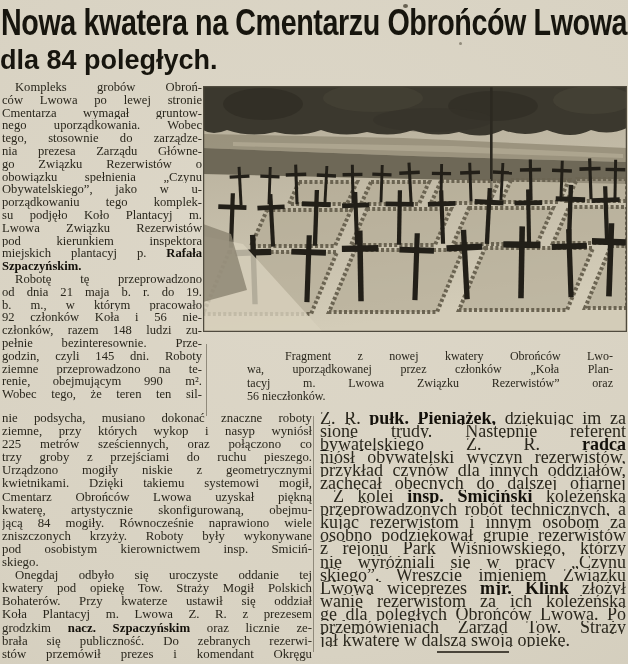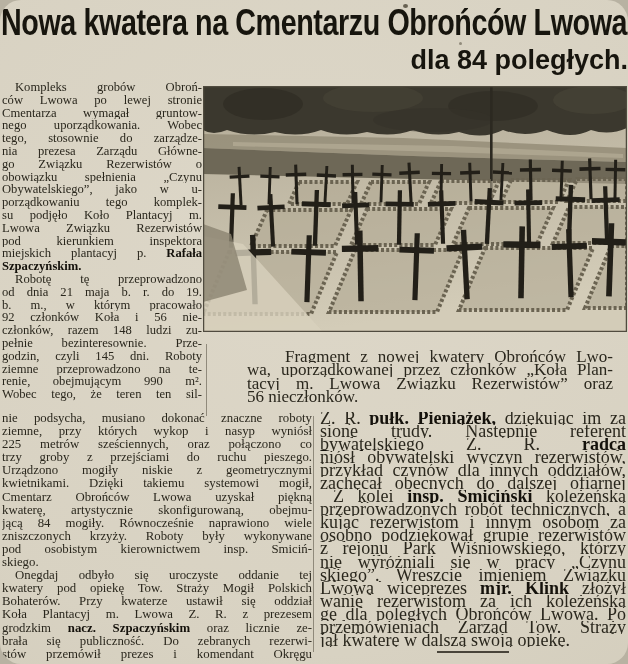--- a/index.html
+++ b/index.html
@@ -2,45 +2,44 @@
 <html><head>
 <meta charset="utf-8">
 <style>
   html,body{margin:0;padding:0;background:#b8b2a2}
   .sheet{
     position:relative;width:628px;height:664px;overflow:hidden;
     background:
       radial-gradient(130% 110% at 48% 38%, #ddd7c8 0%, #d8d2c2 55%, #cdc7b5 100%);
     font-family:"Liberation Serif","DejaVu Serif",serif;
     color:#2a271d;
-    border-radius:21px;
   }
   
   .masthead{position:absolute;left:1px;top:2px;width:628px;height:44px;overflow:visible}
   .headline-inner{
     display:inline-block;white-space:nowrap;transform-origin:left top;
     font-family:"Liberation Sans","DejaVu Sans",sans-serif;font-weight:700;
     font-size:36px;line-height:42px;letter-spacing:-0.5px;color:#17150e;
   }
-  .subhead{position:absolute;left:0;top:45px;width:628px;text-align:right}
+  .subhead{position:absolute;left:0;top:45px;width:628px;text-align:left}
   .subhead-inner{
     display:inline-block;white-space:nowrap;transform-origin:center top;
     font-family:"Liberation Sans","DejaVu Sans",sans-serif;font-weight:700;
     font-size:27px;line-height:30px;color:#17150e;
   }
   
   .textcol{position:absolute}
   .line{text-align:justify;text-align-last:justify;overflow:hidden;white-space:nowrap}
   .line span,.line b{white-space:normal}
   .line b{font-weight:bold;color:#14110b}
   .line.flush{text-align-last:left}
   .line.indent{text-indent:13px}
   .intro{left:2px;top:81px;width:200px;font-size:12.6px}
   .intro .line{line-height:12.8px;height:12.8px}
-  .caption{left:247px;top:350px;width:366px;font-size:17px}
+  .caption{left:247px;top:350px;width:366px;font-size:12px}
   .caption .line{line-height:13.4px;height:13.4px}
   .caption .line.indent{text-indent:38px}
   .colL{left:2px;top:412px;width:310px;font-size:12.8px}
   .colL .line{line-height:13.1px;height:13.1px}
   .colR{left:320px;top:412px;width:306px;font-size:18px}
   .colR .line{line-height:13.05px;height:13.05px}
   
   .vrule{position:absolute;width:1px;background:rgba(70,63,50,.5)}
   .vr1{left:206px;top:344px;height:72px}
   .vr2{left:313px;top:416px;height:236px}

